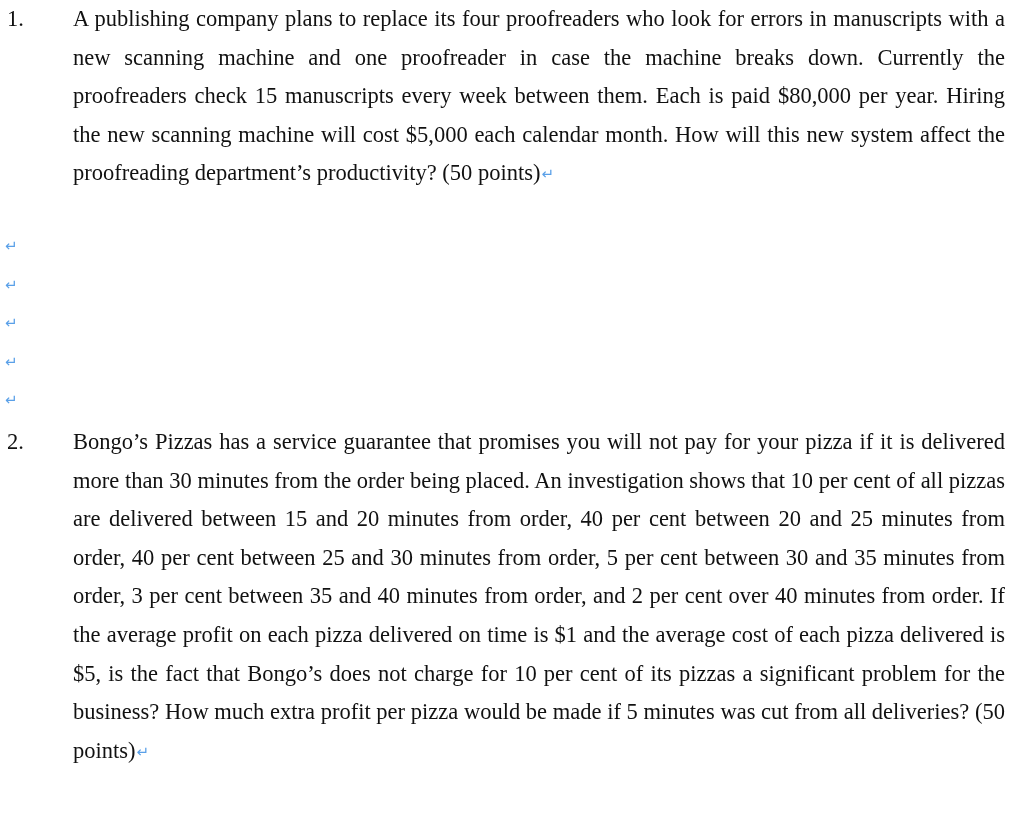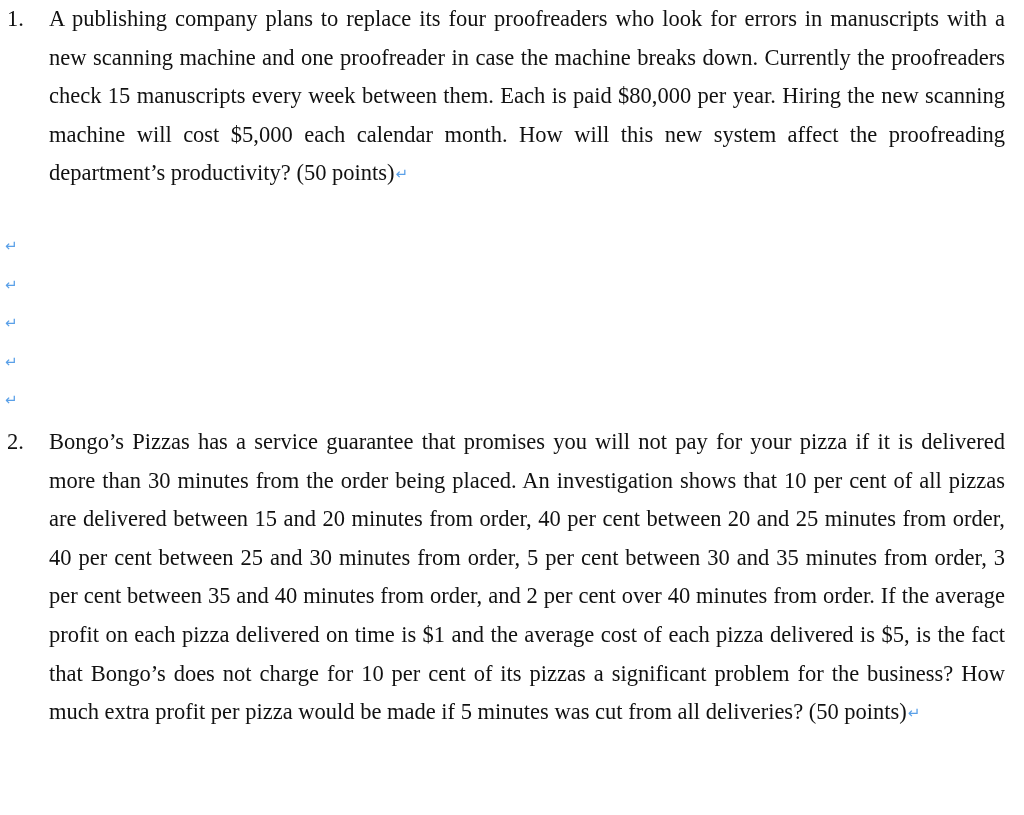--- a/index.html
+++ b/index.html
@@ -30,20 +30,21 @@
     }
     .item-num {
       position: absolute;
       left: 7px;
       top: 0;
     }
     .item-text {
       text-align: justify;
       text-align-last: left;
       display: block;
+      margin-left: 24px;
     }
     .para-mark {
       color: #5aa0e8;
       font-family: "DejaVu Sans", sans-serif;
       font-size: 15px;
       vertical-align: 1px;
       margin-left: 1px;
     }
     .empty-para {
       height: 38.6px;

